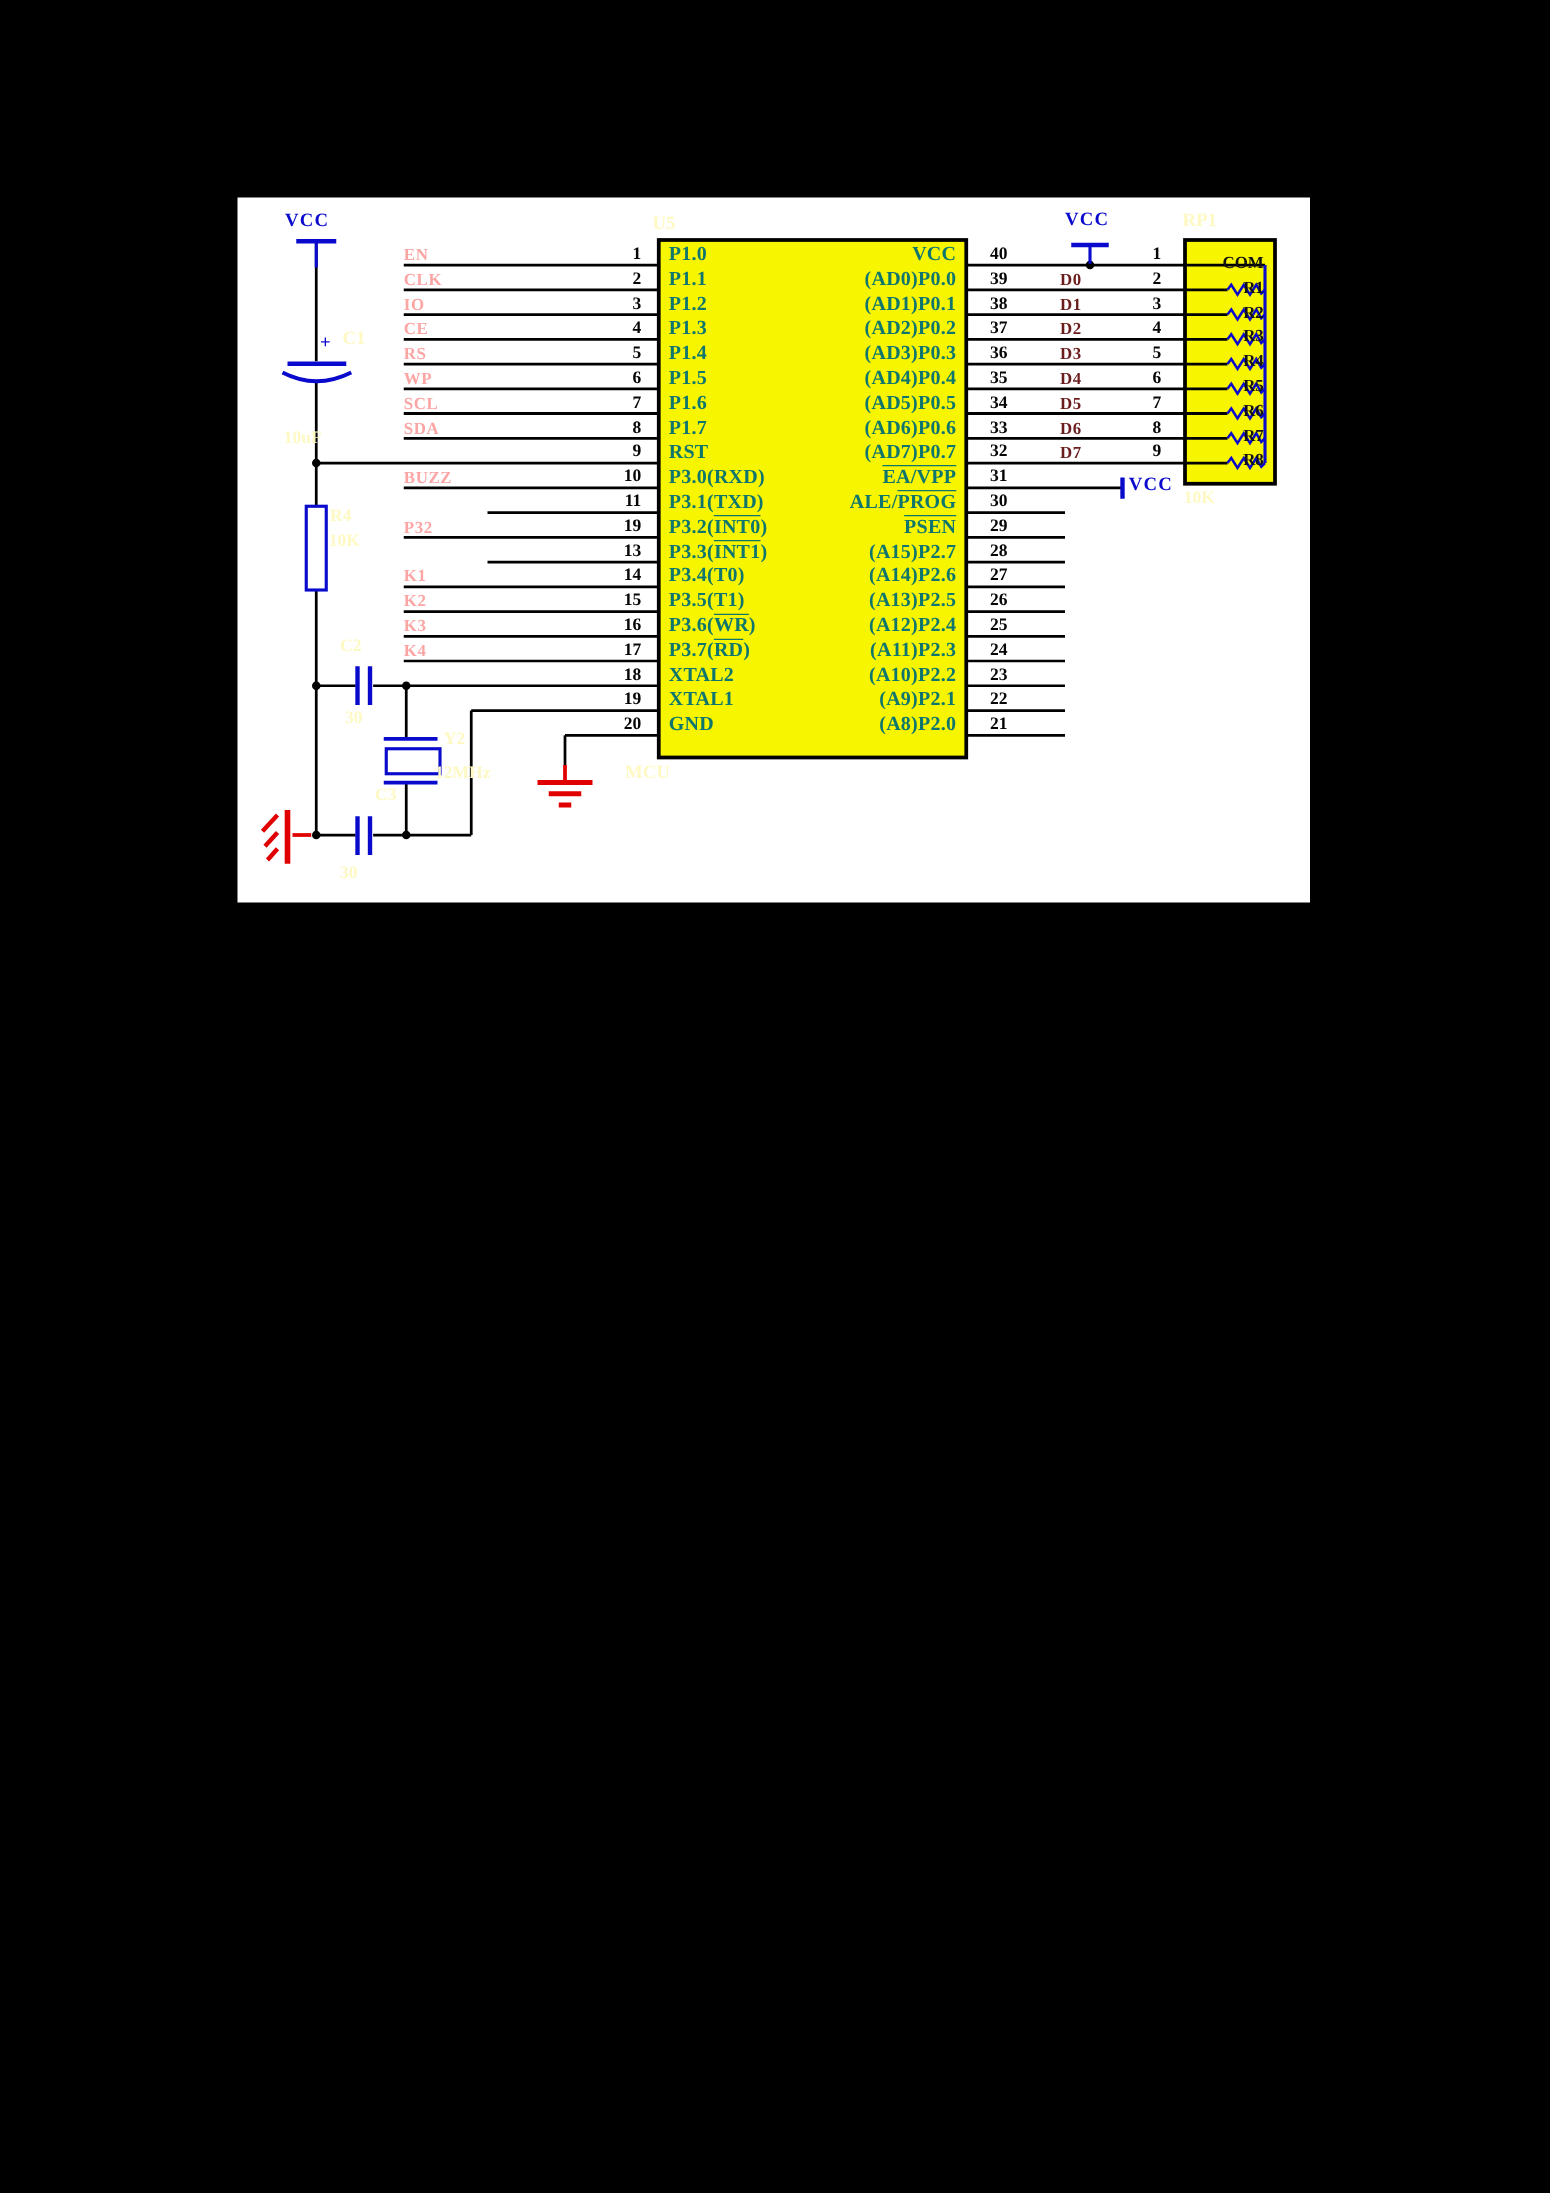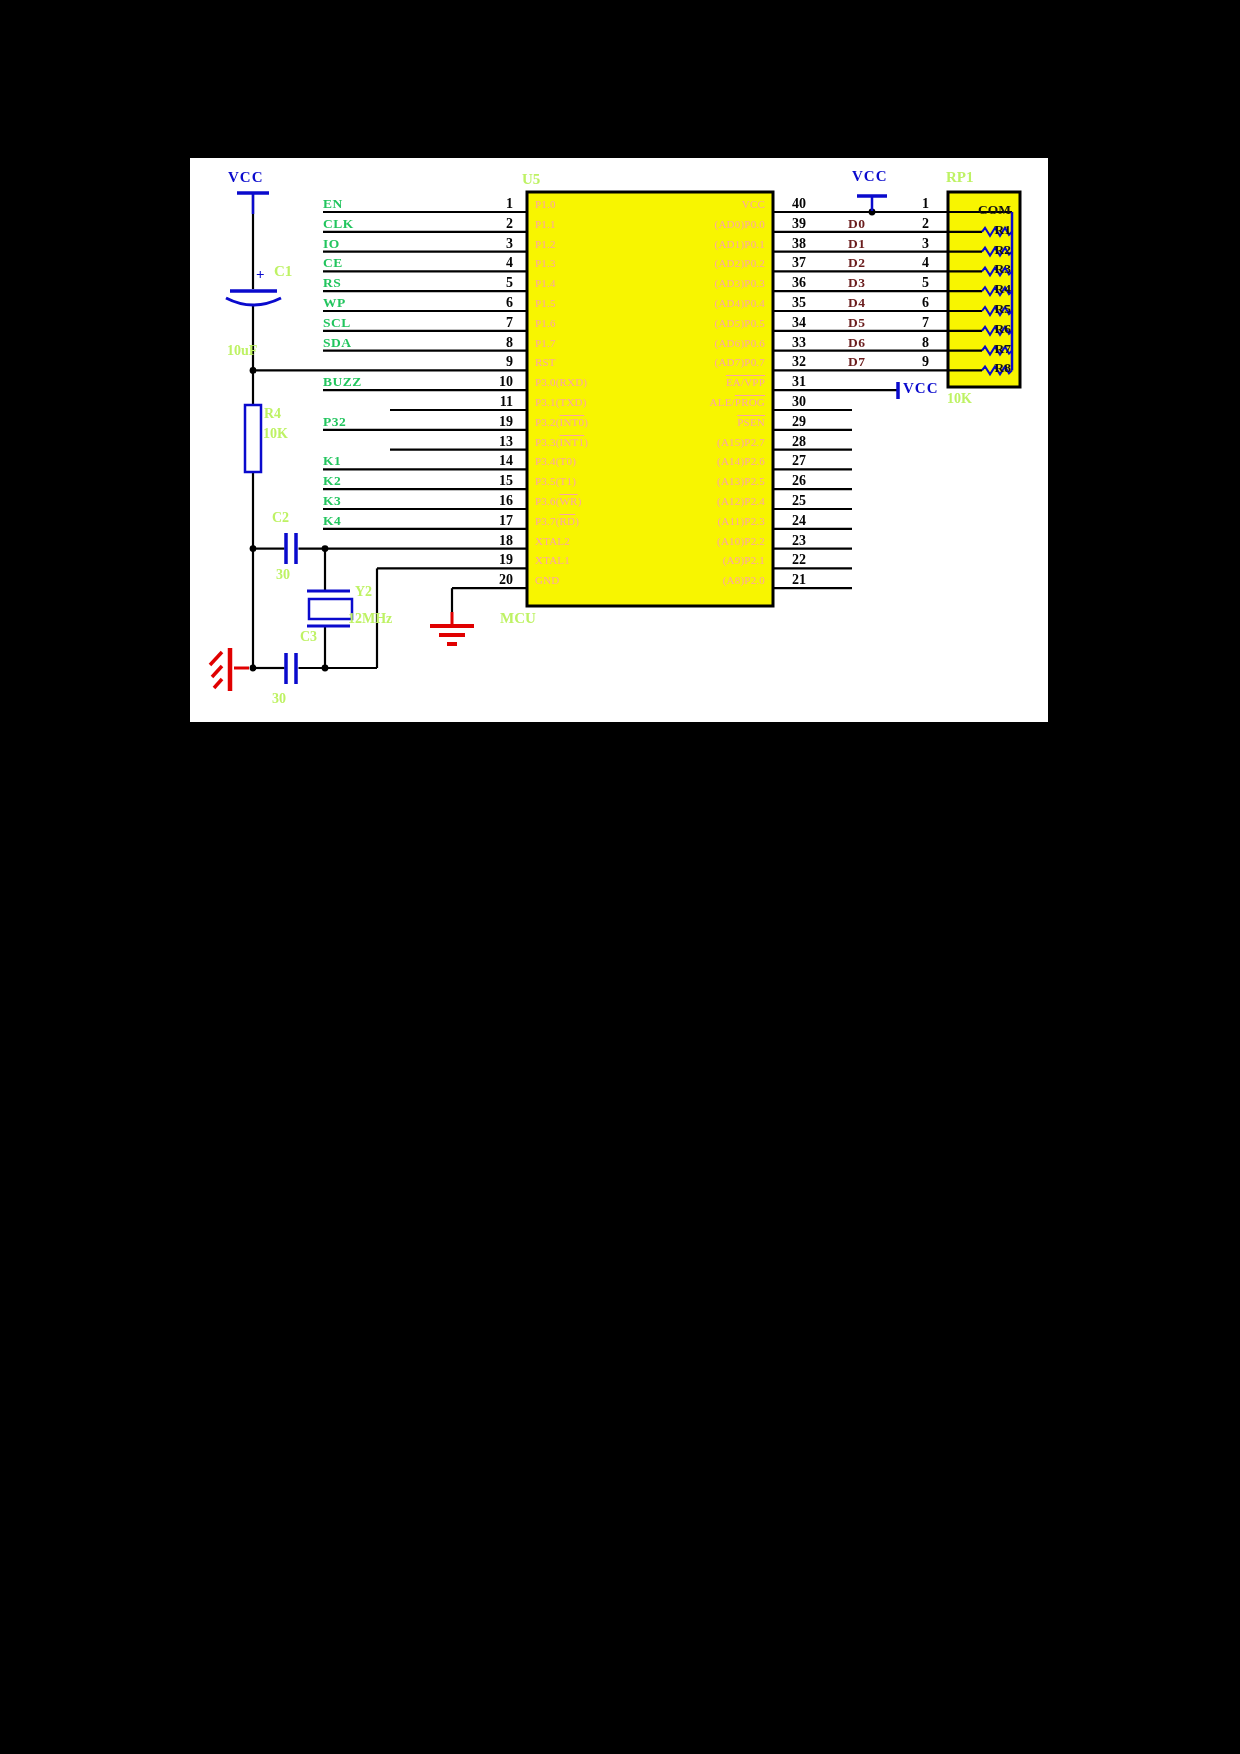--- a/index.html
+++ b/index.html
@@ -6,28 +6,28 @@
   .stage{position:relative;width:1240px;height:1754px;background:#000;overflow:hidden;
          font-family:"Liberation Serif","DejaVu Serif",serif;}
   .panel{position:absolute;left:190px;top:158px;width:858px;height:564px;background:#ffffff;}
   svg.wires{position:absolute;left:0;top:0;pointer-events:none;}
   
   .col{position:absolute;display:flex;flex-direction:column;}
   .col .r{height:19.8px;display:flex;align-items:flex-end;}
   .col .r span{line-height:12px;padding-bottom:2px;white-space:pre;}
   .ra .r{justify-content:flex-end;text-align:right;}
   .num{font-weight:bold;font-size:14px;color:#050505;}
-  .ext{font-weight:bold;font-size:13.5px;color:#22c55e;letter-spacing:.5px;}
+  .ext{font-weight:bold;font-size:13.5px;color:#fca5a5;letter-spacing:.5px;}
   .dlab{font-weight:bold;font-size:13.5px;color:#6b1d1d;letter-spacing:.5px;text-align:right;}
-  .pname{font-weight:normal;font-size:11px;color:#fca5a5;letter-spacing:.2px;}
+  .pname{font-weight:bold;font-size:16px;color:#0f766e;letter-spacing:.2px;}
   .pname .bar{text-decoration:overline;}
   .rplab{font-weight:bold;font-size:13.5px;color:#121212;}
   .rpcol .r{transform:translateY(6px);}
   
-  .lbl{position:absolute;font-weight:bold;font-size:14px;color:#bef264;line-height:14px;white-space:pre;}
+  .lbl{position:absolute;font-weight:bold;font-size:14px;color:#fef9c3;line-height:14px;white-space:pre;}
   .blue{color:#0a0acd;}
   .vcc{position:absolute;font-weight:bold;font-size:15px;color:#0a0acd;letter-spacing:1px;line-height:15px;}
   .big{font-size:15px;}
 </style>
 </head>
 <body>
 
 <div class="stage">
   <div class="panel"></div>
 

